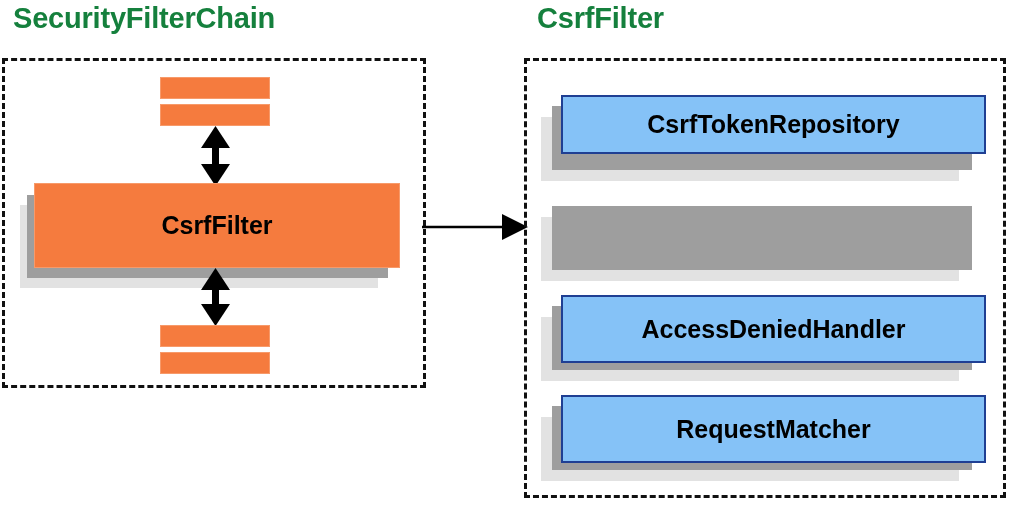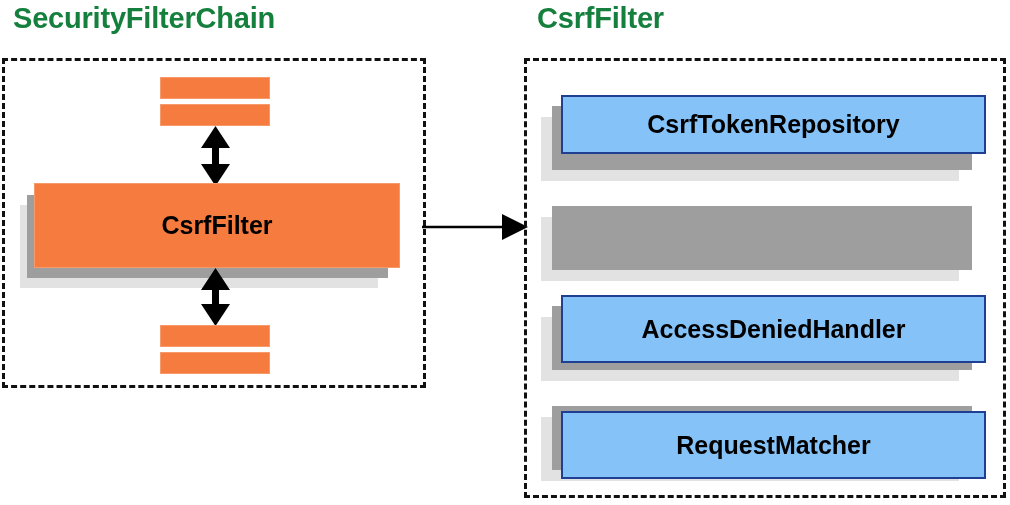--- a/index.html
+++ b/index.html
@@ -158,17 +158,17 @@
   <div class="sh-dark" style="left:552px; top:206px; width:420px; height:64px;"></div>
 
   <div class="sh-light" style="left:541px; top:317px; width:418px; height:64px;"></div>
   <div class="sh-dark" style="left:552px; top:306px; width:420px; height:64px;"></div>
   <div class="blue-box" style="left:561px; top:295px; width:425px; height:68px;">
     <span class="lbl">AccessDeniedHandler</span>
   </div>
 
   <div class="sh-light" style="left:541px; top:417px; width:418px; height:64px;"></div>
   <div class="sh-dark" style="left:552px; top:406px; width:420px; height:64px;"></div>
-  <div class="blue-box" style="left:561px; top:395px; width:425px; height:68px;margin-top:16px;">
+  <div class="blue-box" style="left:561px; top:395px; width:425px; height:68px;">
     <span class="lbl">RequestMatcher</span>
   </div>
 
 </div>
 
 </body></html>

